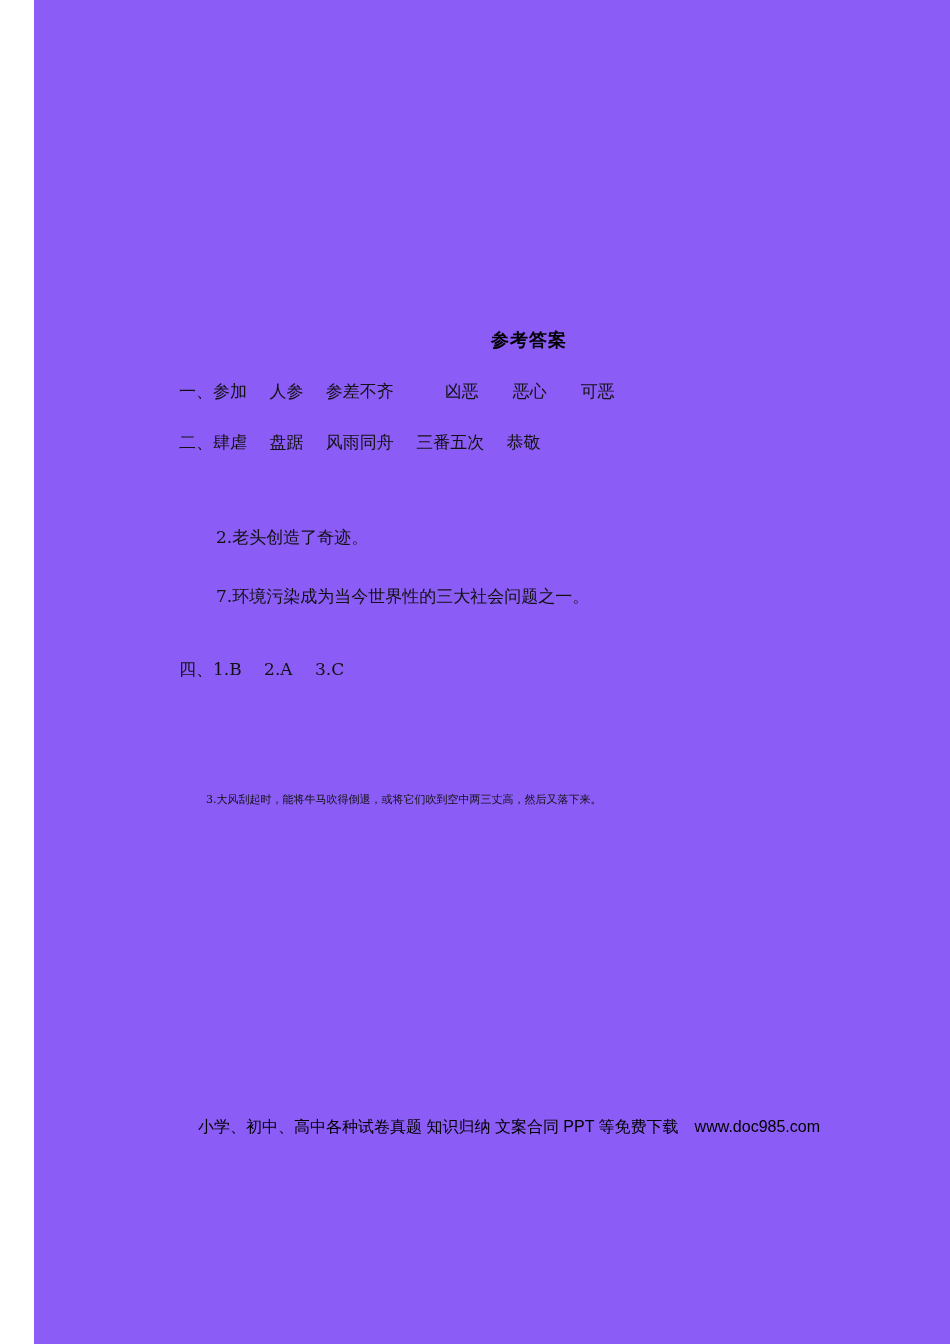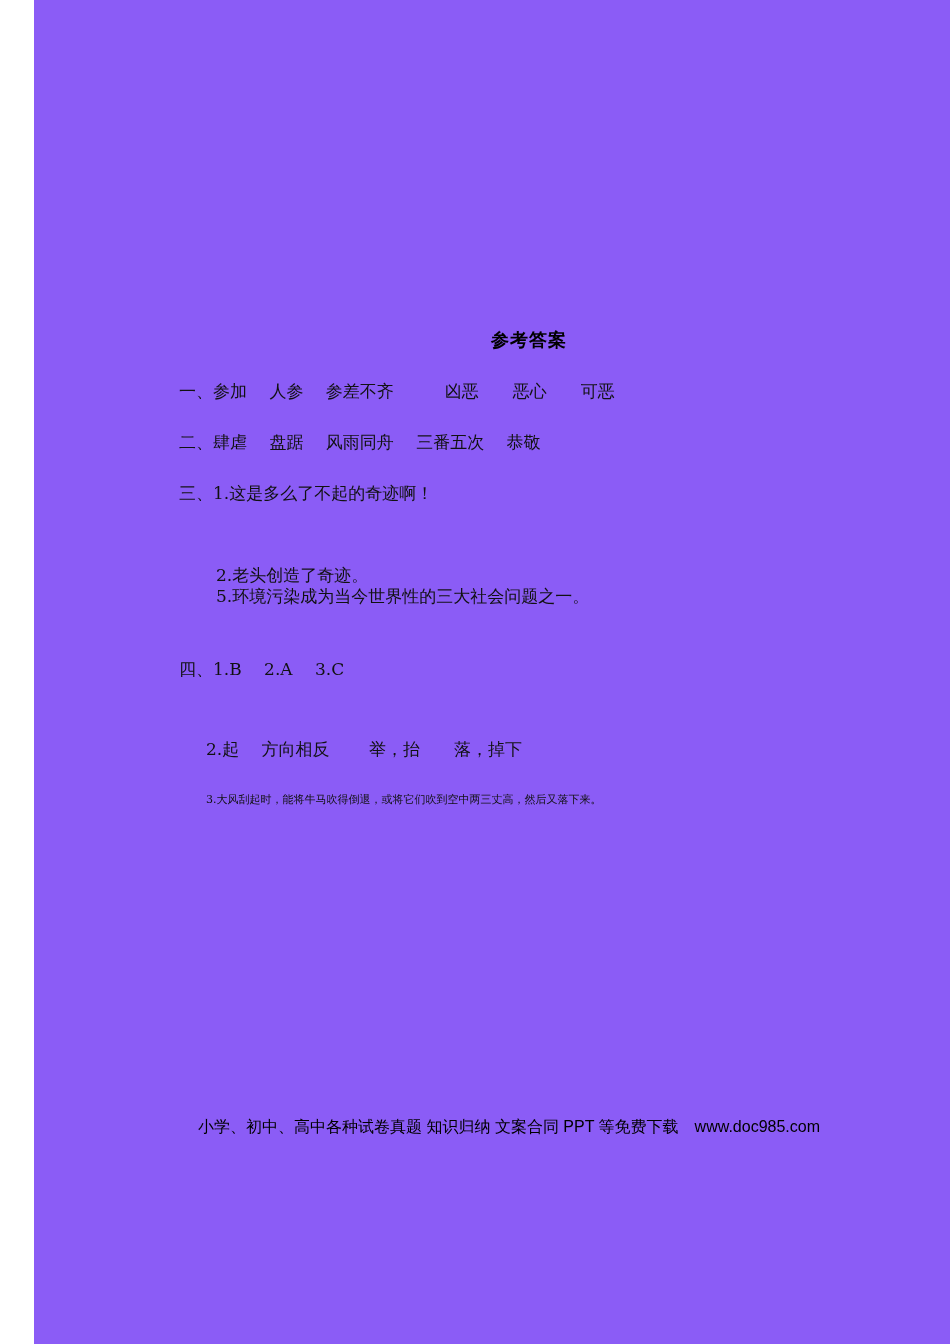--- a/index.html
+++ b/index.html
@@ -67,28 +67,26 @@
 <body>
 
 <div class="page">
 
   <div class="title">参考答案</div>
 
   <div class="line" style="left:145px; top:380px;">一、参加　 人参　 参差不齐　　　凶恶　　恶心　　可恶</div>
 
   <div class="line" style="left:145px; top:431px;">二、肆虐　 盘踞　 风雨同舟　 三番五次　 恭敬</div>
 
-  <div class="line" style="left:145px; top:482px;">三、1.这是多么了不起的奇迹啊！</div>
 
-  <div class="line" style="left:182px; top:564px;">2.老头创造了奇迹。</div>
+  <div class="line" style="left:182px; top:526px;">2.老头创造了奇迹。</div>
 
-  <div class="line" style="left:182px; top:585px;">5.环境污染成为当今世界性的三大社会问题之一。</div>
+  <div class="line" style="left:182px; top:585px;">7.环境污染成为当今世界性的三大社会问题之一。</div>
 
   <div class="line" style="left:145px; top:658px;">四、1.B　 2.A　 3.C</div>
 
 
-  <div class="line" style="left:172px; top:738px;">2.起　 方向相反　　 举，抬　　落，掉下</div>
 
   <div class="para" style="top:783px;">3.大风刮起时，能将牛马吹得倒退，或将它们吹到空中两三丈高，然后又落下来。</div>
 
   <div class="footer">小学、初中、高中各种试卷真题 知识归纳 文案合同 PPT 等免费下载　www.doc985.com</div>
 
 </div>
 
 </body></html>

